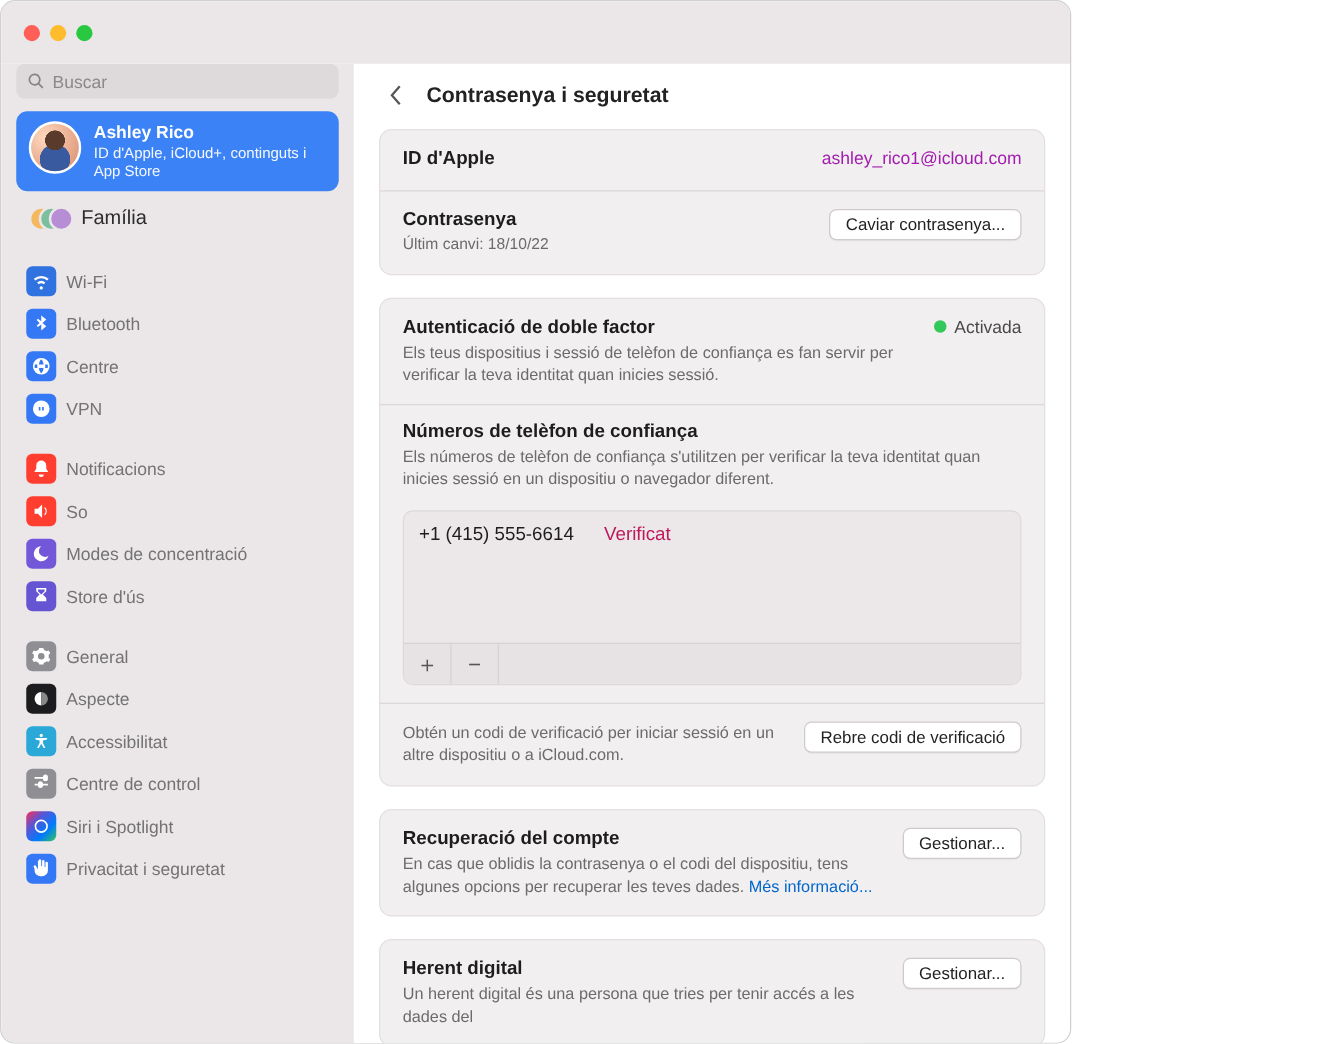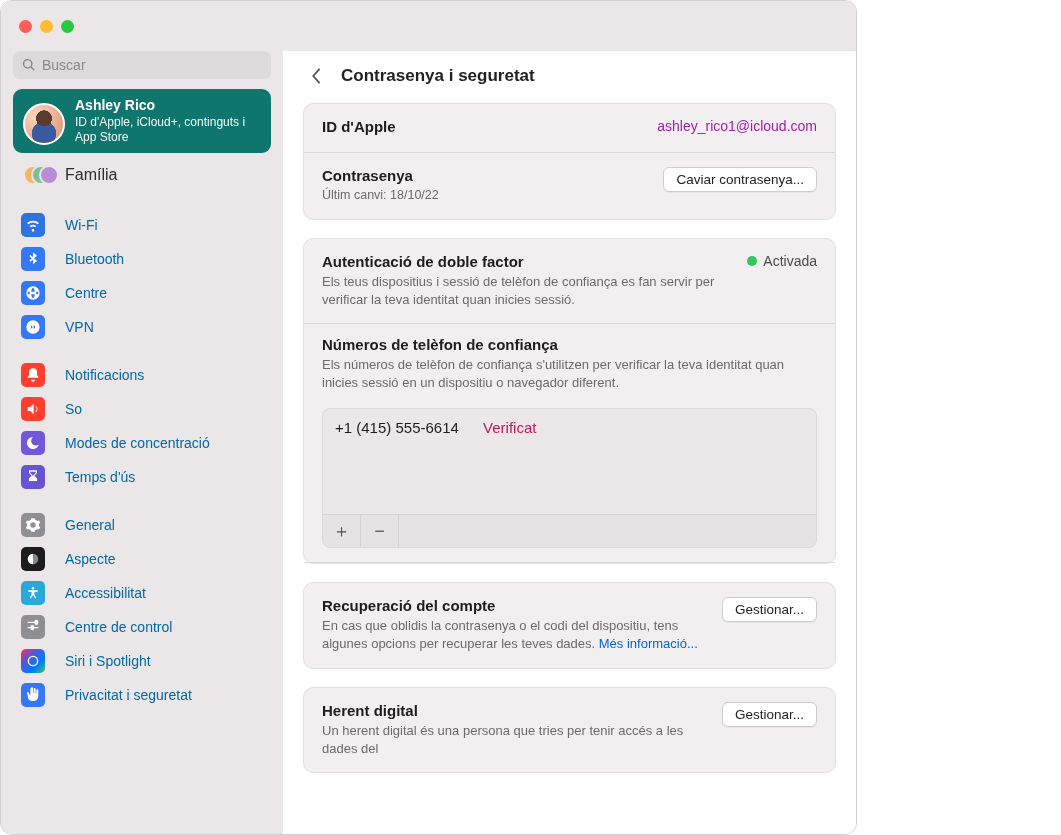--- a/index.html
+++ b/index.html
@@ -50,22 +50,22 @@
   margin-bottom: 10px;
   gap: 6px;
 }
 .search svg { width: 14px; height: 14px; fill: #868384; }
 .search input {
   border: none; background: transparent; outline: none;
   font-size: 14px; color: #555; flex: 1;
 }
 .search input::placeholder { color: #8c8788; }
 .account {
-  display: flex; align-items: flex-end; gap: 10px;
-  background: #0f766e; color: #fff; border-radius: 9px;
+  display: flex; align-items: flex-start; gap: 10px;
+  background: #3b82f6; color: #fff; border-radius: 9px;
   padding: 8px 10px; margin-bottom: 3px;
 }
 .avatar {
   width: 42px; height: 42px; border-radius: 50%;
   background: radial-gradient(circle at 30% 30%, #ffd9c0, #d88b6a);
   position: relative; flex-shrink: 0;
   border: 2px solid #fff;
 }
 .avatar::after {
   content: ""; position: absolute; inset: 0;
@@ -85,22 +85,22 @@
 }
 .family-avatars span {
   position: absolute; width: 20px; height: 20px; border-radius: 50%;
   border: 2px solid #ebe6e7; top: 2px;
 }
 .family-avatars span:nth-child(1){ left: 0; background: #f4b860; }
 .family-avatars span:nth-child(2){ left: 8px; background: #7bbf9e; }
 .family-avatars span:nth-child(3){ left: 16px; background: #b78dd6; }
 .nav-group { margin-top: 14px; }
 .nav-item {
-  display: flex; align-items: center; gap: 20px;
-  padding: 5px 8px; border-radius: 7px; font-size: 14px; color: #0369a1;
+  display: flex; align-items: center; gap: 8px;
+  padding: 5px 8px; border-radius: 7px; font-size: 14px; color: #737373;
   cursor: default;
 }
 .nav-icon {
   width: 24px; height: 24px; border-radius: 5px;
   display: flex; align-items: center; justify-content: center;
   flex-shrink: 0;
 }
 .nav-icon svg { width: 16px; height: 16px; fill: #fff; }
 .ic-blue { background: #2f72e0; }
 .ic-blue2 { background: #3478f6; }
@@ -263,21 +263,21 @@
               </svg>
             </div>
           <span>Modes de concentració</span>
         </div>
         <div class="nav-item">
           <div class="nav-icon ic-purple2">
               <svg viewBox="0 0 24 24">
                 <path d="M6 2h12v4l-4 4 4 4v4H6v-4l4-4-4-4zm2 2v2l4 4 4-4V4z"></path>
               </svg>
             </div>
-          <span>Temps d'ús</span>
+          <span>Store d'ús</span>
         </div>
       </div>
 
       <div class="nav-group">
         <div class="nav-item">
           <div class="nav-icon ic-gray">
               <svg viewBox="0 0 24 24">
                 <path d="M12 8a4 4 0 100 8 4 4 0 000-8zm9 4a9 9 0 01-.2 1.9l2.1 1.6-2 3.4-2.5-1a9 9 0 01-3.3 1.9L14.5 22h-5l-.6-2.2a9 9 0 01-3.3-1.9l-2.5 1-2-3.4 2.1-1.6A9 9 0 013 12a9 9 0 01.2-1.9L1.1 8.5l2-3.4 2.5 1A9 9 0 018.9 4.2L9.5 2h5l.6 2.2a9 9 0 013.3 1.9l2.5-1 2 3.4-2.1 1.6A9 9 0 0121 12z"></path>
               </svg>
             </div>
@@ -380,20 +380,26 @@
             <div class="phone-toolbar">
               <button>
                   <span>＋</span>
                 </button>
               <button>
                   <span>−</span>
                 </button>
             </div>
           </div>
           <div class="divider"></div>
+          <div class="row">
+            <div class="row-left">
+              <div class="row-sub">Obtén un codi de verificació per iniciar sessió en un altre dispositiu o a iCloud.com.</div>
+            </div>
+            <button class="btn">Rebre codi de verificació</button>
+          </div>
         </div>
 
         <div class="card">
           <div class="row">
             <div class="row-left">
               <div class="row-title">Recuperació del compte</div>
               <div class="row-sub">
                 <span>En cas que oblidis la contrasenya o el codi del dispositiu, tens algunes opcions per recuperar les teves dades. </span><a class="link">Més informació...</a>
               </div>
             </div>

